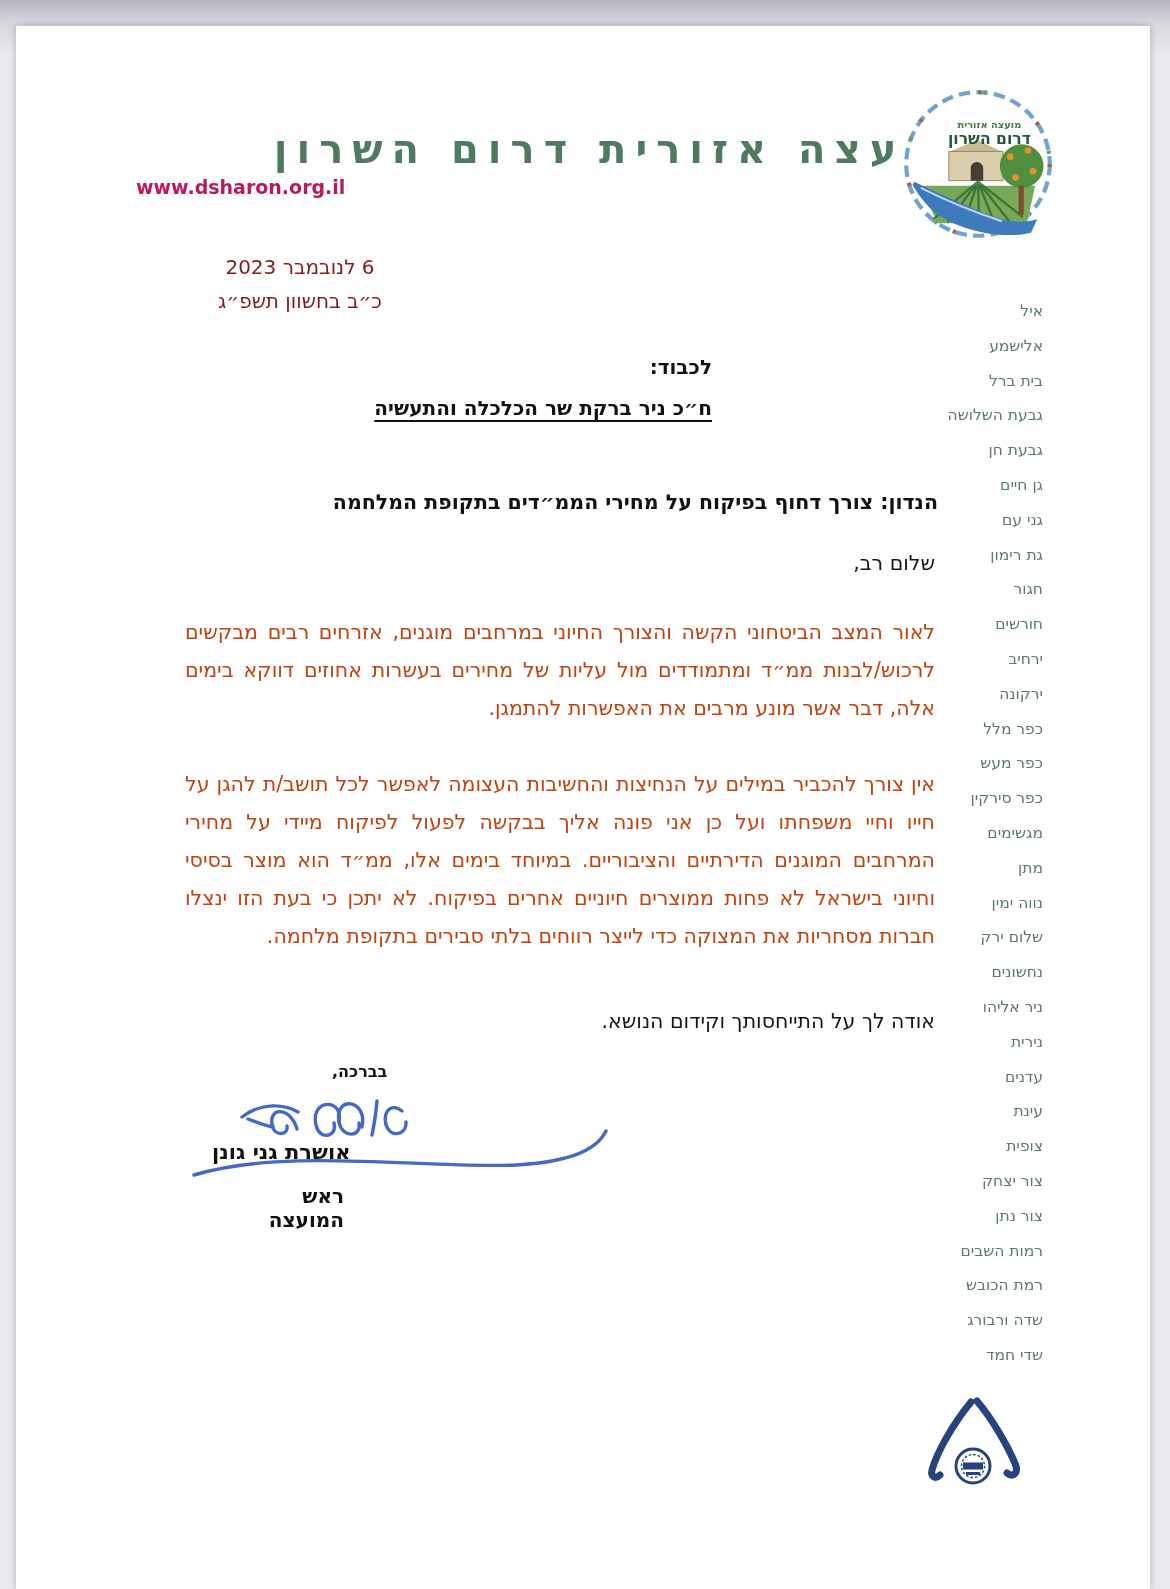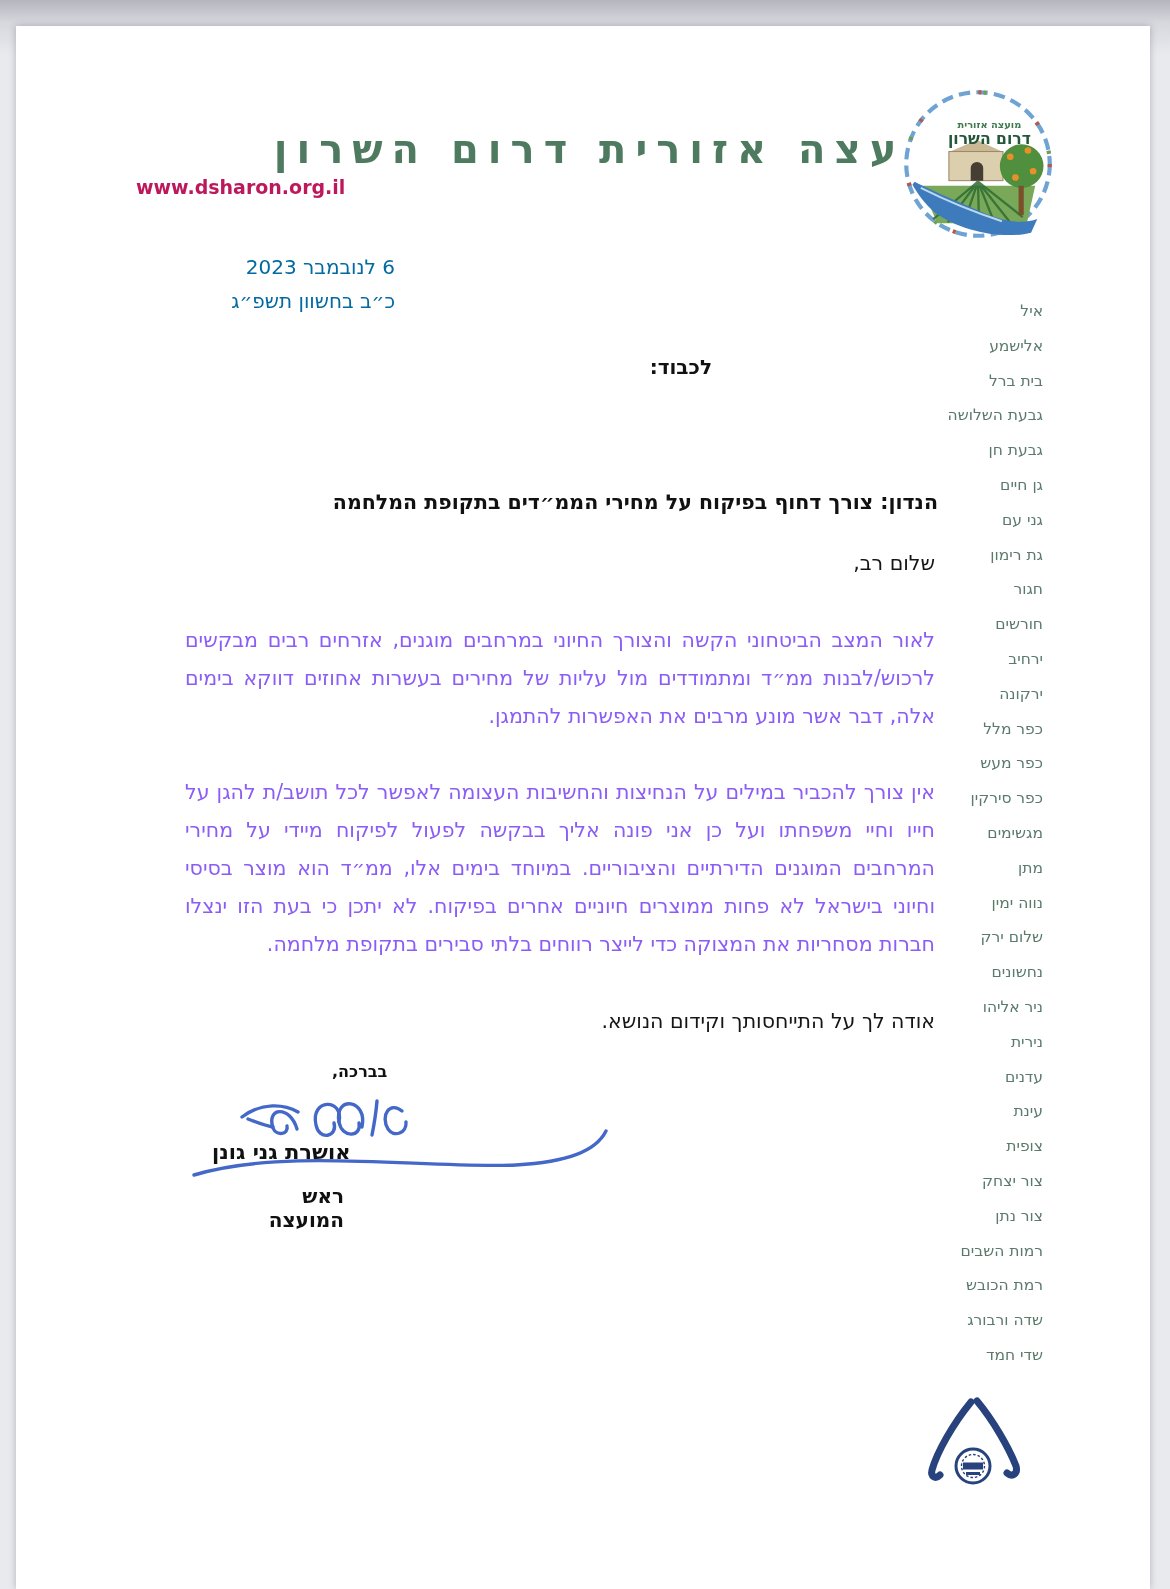--- a/index.html
+++ b/index.html
@@ -8,34 +8,34 @@
     background:linear-gradient(180deg,#b4b5bd 0%,#d6d7dd 22px,#e9eaee 55px,#e9eaee 100%);}
   .page{position:absolute;left:16px;top:26px;right:20px;bottom:0;background:#ffffff;
     box-shadow:0 0 7px rgba(40,40,60,.28);}
   
   .hdr{position:absolute;left:120px;top:100px;width:830px;direction:rtl;}
   .hdr-title{font-size:40px;font-weight:bold;color:#4e7a5f;letter-spacing:9px;line-height:1.15;}
   .hdr-contact{margin-top:10px;font-size:16.5px;color:#50795f;}
   .hdr-url{margin-top:4px;font-size:19px;font-weight:bold;color:#be185d;direction:ltr;}
   .logo{position:absolute;left:884px;top:60px;width:156px;height:156px;}
   
-  .dates{position:absolute;left:189px;top:224px;width:190px;direction:rtl;text-align:right;
-    font-size:20px;color:#0369a1;line-height:34px;}
+  .dates{position:absolute;left:189px;top:224px;width:190px;direction:rtl;text-align:center;
+    font-size:20px;color:#7f1d1d;line-height:34px;}
   
   .addr{position:absolute;right:438px;top:321px;direction:rtl;text-align:right;font-size:20px;
     color:#111;line-height:41px;font-weight:bold;}
   .addr .uline{text-decoration:underline;text-underline-offset:5px;}
   
   .subject{position:absolute;right:212px;top:464px;direction:rtl;text-align:right;
     font-size:20.5px;font-weight:bold;color:#111;}
   .subject .uline{text-underline-offset:6px;}
   
   .greeting{position:absolute;right:215px;top:525px;direction:rtl;font-size:20.5px;color:#161616;}
   .para{position:absolute;right:215px;width:750px;direction:rtl;text-align:justify;
-    font-size:20.5px;color:#8b5cf6;line-height:1.85;margin-top:8px;}
+    font-size:20.5px;color:#c2410c;line-height:1.85;}
   .para1{top:588px;}
   .para2{top:740px;}
   .closing{position:absolute;right:215px;top:983px;direction:rtl;font-size:20.5px;color:#161616;margin-left:32px;}
   
   .farewell{position:absolute;left:316px;top:1036px;direction:rtl;font-size:16px;
     font-weight:bold;color:#111;}
   .sig-svg{position:absolute;left:160px;top:1045px;width:440px;height:125px;}
   .sig-name{position:absolute;left:196px;top:1114px;width:172px;text-align:left;direction:rtl;
     font-size:21px;font-weight:bold;color:#111;}
   .sig-role{position:absolute;left:196px;top:1158px;width:132px;text-align:right;direction:rtl;
@@ -93,20 +93,21 @@
       <text x="86" y="56" text-anchor="middle" font-size="15" font-weight="bold" fill="#24563a" font-family="DejaVu Sans, sans-serif">דרום השרון</text>
     </svg>
 
     <div class="dates">
       <div>6 לנובמבר 2023</div>
       <div>כ״ב בחשוון תשפ״ג</div>
     </div>
 
     <div class="addr">
       <div>לכבוד:</div>
+      <div class="uline">ח״כ ניר ברקת שר הכלכלה והתעשיה</div>
     </div>
 
     <div class="subject">
       <span>הנדון:</span>
       <span> </span>
       <span class="uline">צורך דחוף בפיקוח על מחירי הממ״דים בתקופת המלחמה</span>
     </div>
 
     <div class="greeting">שלום רב,</div>
     <div class="para para1">לאור המצב הביטחוני הקשה והצורך החיוני במרחבים מוגנים, אזרחים רבים מבקשים לרכוש/לבנות ממ״ד ומתמודדים מול עליות של מחירים בעשרות אחוזים דווקא בימים אלה, דבר אשר מונע מרבים את האפשרות להתמגן.</div>

